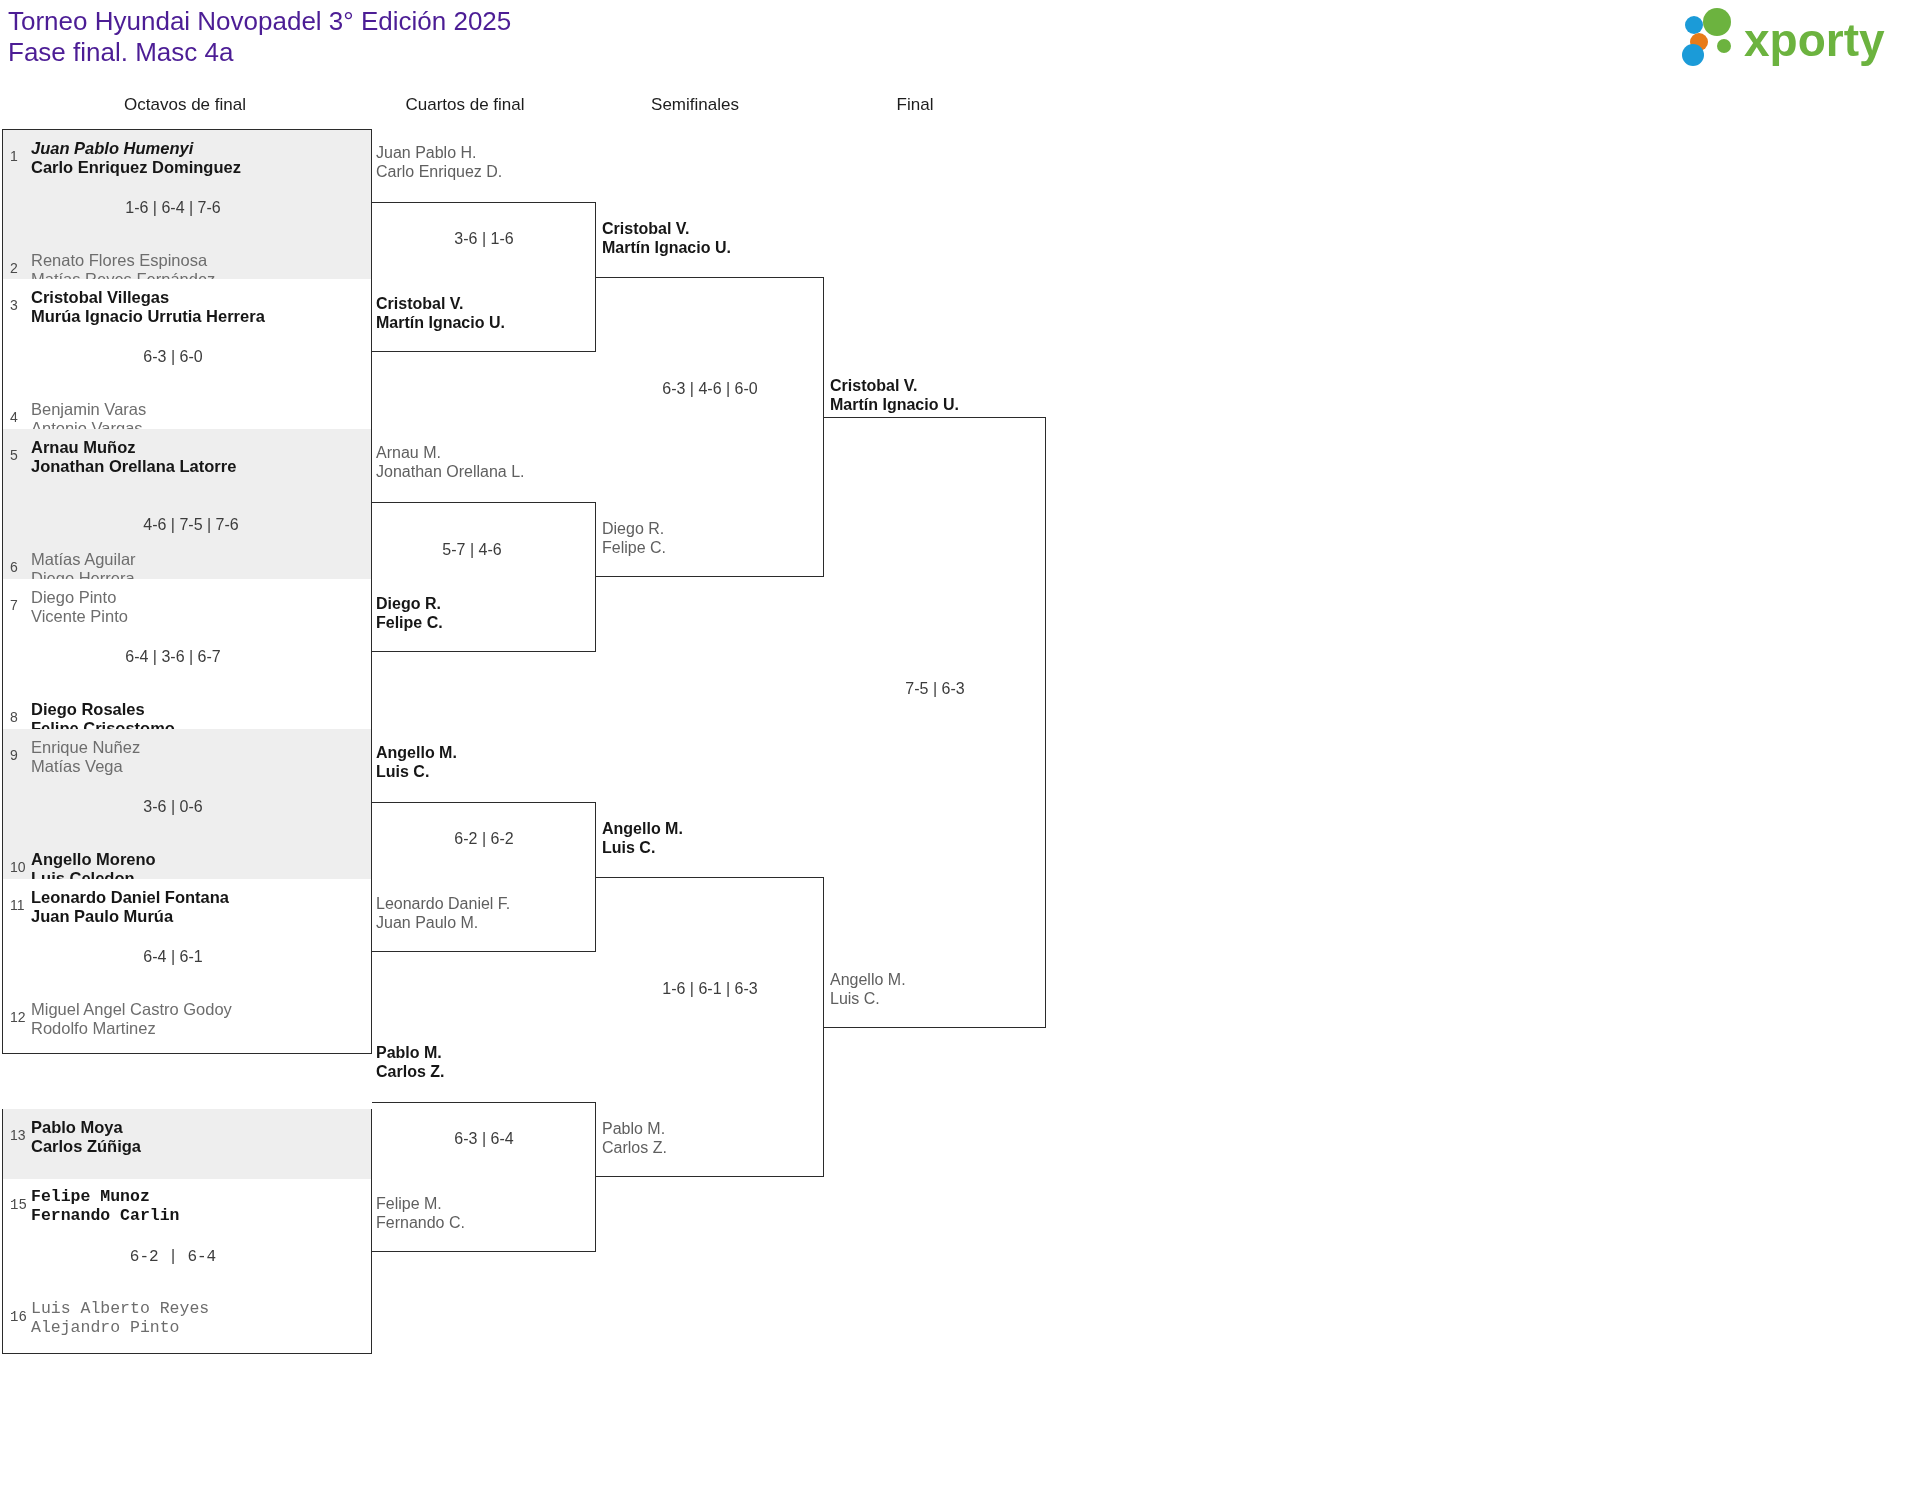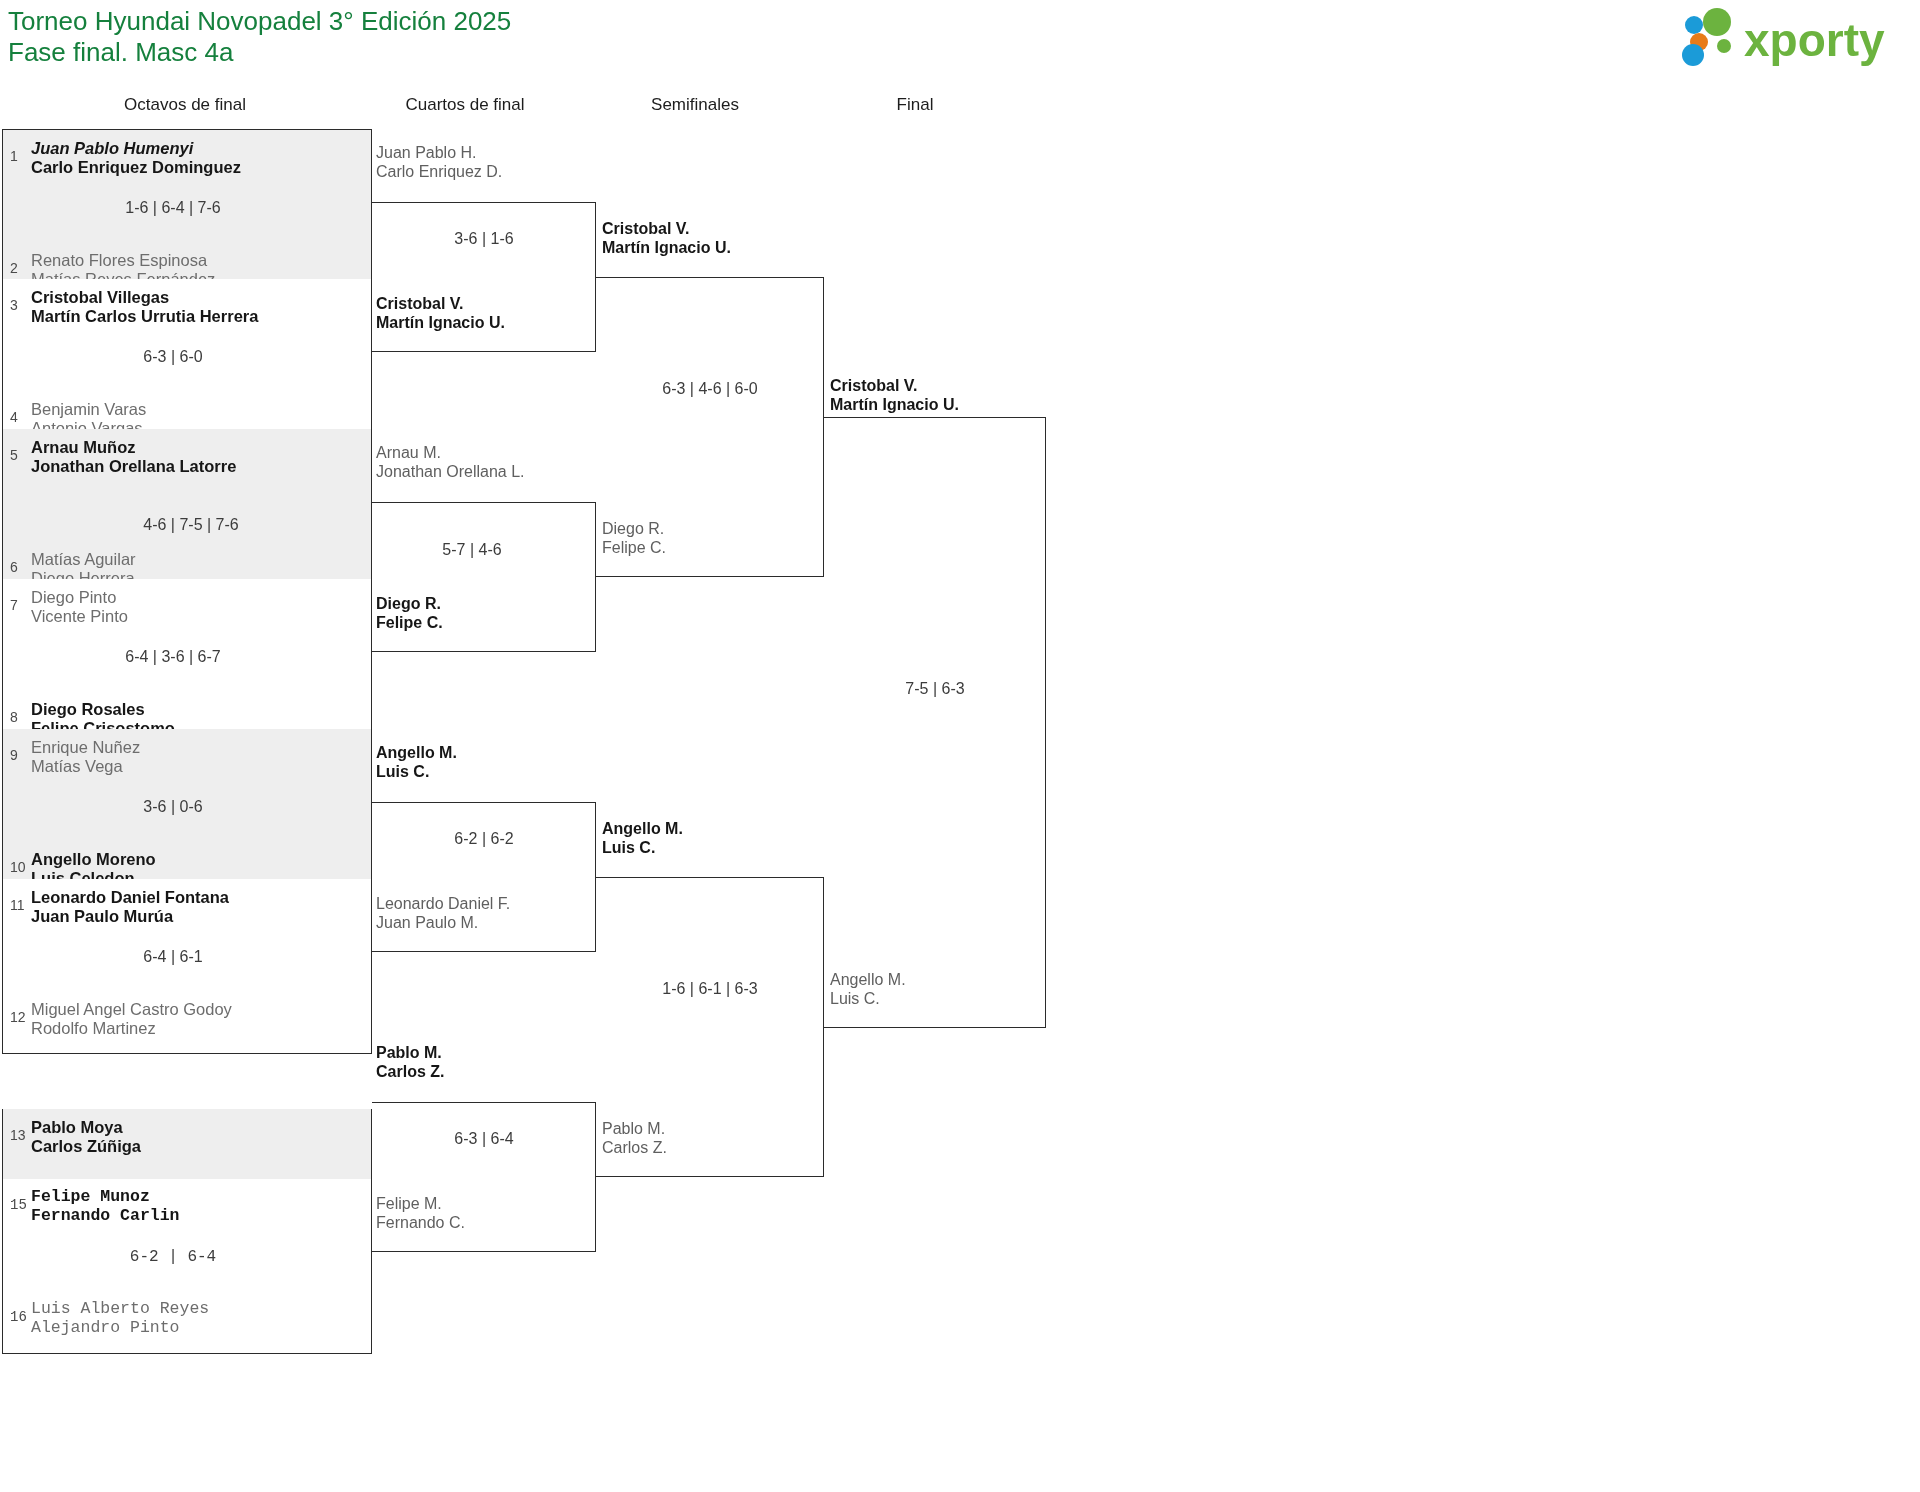--- a/index.html
+++ b/index.html
@@ -12,21 +12,21 @@
     overflow: hidden;
   }
   #root { position: relative; width: 1920px; height: 1492px; }
 
   
   .title-block { position: absolute; left: 8px; top: 6px; }
   .title-line {
     font-size: 26px;
     font-weight: 400;
     line-height: 31px;
-    color: #15803d;
+    color: #4c1d95;
     white-space: nowrap;
   }
 
   .logo { position: absolute; right: 18px; top: 8px; width: 230px; height: 58px; }
   .logo svg { display: block; }
 
   
   .round-head {
     position: absolute;
     font-size: 17px;
@@ -132,21 +132,21 @@
     <div class="r16-team winner" style="top:27px;">Carlo Enriquez Dominguez</div>
     <div class="r16-score" style="top:69px;">1-6 | 6-4 | 7-6</div>
     <div class="r16-seed" style="top:130px;">2</div>
     <div class="r16-team loser" style="top:120px;">Renato Flores Espinosa</div>
     <div class="r16-team loser" style="top:139px;">Matías Reyes Fernández</div>
   </div>
 
   <div class="r16-box" style="top:279px; height:175px;">
     <div class="r16-seed" style="top:18px;">3</div>
     <div class="r16-team winner" style="top:8px;">Cristobal Villegas</div>
-    <div class="r16-team winner" style="top:27px;">Martín Carlos Urrutia Herrera</div>
+    <div class="r16-team winner" style="top:27px;">Murúa Ignacio Urrutia Herrera</div>
     <div class="r16-score" style="top:69px;">6-3 | 6-0</div>
     <div class="r16-seed" style="top:130px;">4</div>
     <div class="r16-team loser" style="top:120px;">Benjamin Varas</div>
     <div class="r16-team loser" style="top:139px;">Antonio Vargas</div>
   </div>
 
   <div class="r16-box shaded" style="top:429px; height:175px;">
     <div class="r16-seed" style="top:18px;">5</div>
     <div class="r16-team winner" style="top:8px;">Arnau Muñoz</div>
     <div class="r16-team winner" style="top:27px;">Jonathan Orellana Latorre</div>

